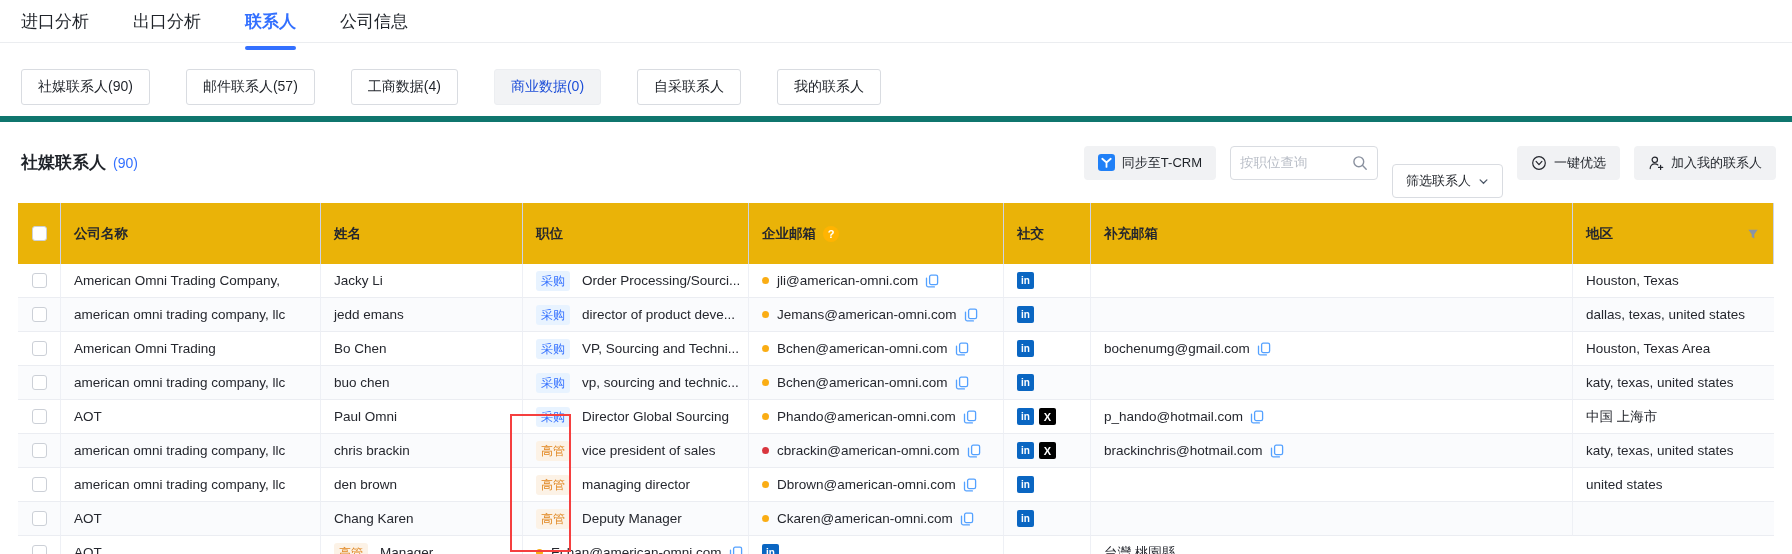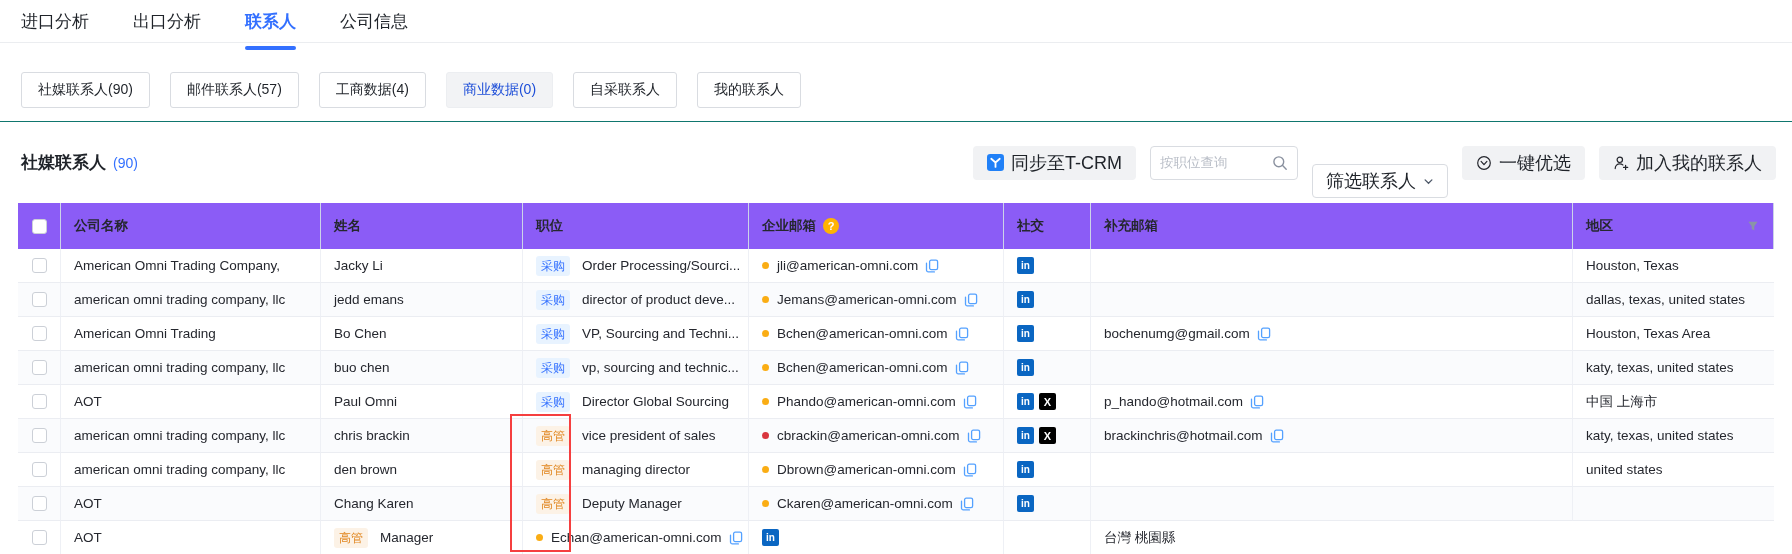--- a/index.html
+++ b/index.html
@@ -11,47 +11,47 @@
   .tabbar { position:absolute; top:0; left:0; right:0; height:43px;
     border-bottom:1px solid #ebedf0; display:flex; align-items:center; padding-left:21px; }
   .tab { position:relative; height:58px; display:flex; align-items:center;
     margin-right:44px; font-size:17px; color:#1f2329; cursor:pointer; }
   .tab.active { color:#3370ff; font-weight:bold; }
   .tab.active::after { content:""; position:absolute; left:0; right:0; bottom:0;
     height:4px; background:#3370ff; border-radius:2px; }
 
   
   .chips { position:absolute; top:58px; left:0; right:0; height:64px;
-    display:flex; align-items:center; gap:20px; padding-left:21px;
-    border-bottom:1px solid #0f766e; }
+    display:flex; align-items:center; gap:36px; padding-left:21px;
+    border-bottom:6px solid #0f766e; }
   .chip { height:36px; padding:0 16px; display:flex; align-items:center;
     border:1px solid #d9dce1; border-radius:3px; background:#fff; font-size:14px;
     color:#1f2329; cursor:pointer; white-space:nowrap; }
   .chip.disabled { background:#f2f3f5; border-color:#eceef1; color:#1d4ed8; }
 
   
   .section-head { position:absolute; top:122px; left:0; right:0; height:81px;
     display:flex; align-items:center; padding:0 16px 0 21px; }
   .sec-title { font-size:17px; font-weight:bold;text-align:center; }
   .sec-count { font-size:14px; color:#3370ff; margin-left:7px; }
   .head-tools { margin-left:auto; display:flex; align-items:center; gap:14px; }
   .tool-btn { height:34px; display:flex; align-items:center; gap:7px; padding:0 13px;
-    border-radius:4px; font-size:18px; color:#1f2329; background:#f1f2f4;
+    border-radius:4px; font-size:13px; color:#1f2329; background:#f1f2f4;
     border:1px solid transparent; cursor:pointer; white-space:nowrap; }
   .tool-btn.outline { background:#fff; border-color:#d9dce1;margin-top:37px; }
   .search-box { height:34px; width:148px; border:1px solid #d9dce1; border-radius:4px;
     display:flex; align-items:center; padding:0 9px; background:#fff; }
   .search-box input { border:none; outline:none; flex:1; min-width:0; font-size:13.5px;
     color:#1f2329; font-family:inherit; background:transparent; }
   .search-box input::placeholder { color:#b9bec7; }
 
   
   .table { position:absolute; top:203px; left:18px; width:1756px; }
   .tr { display:grid; grid-template-columns:43px 260px 202px 226px 255px 87px 482px 201px; }
-  .thead { background:#8b5cf6; height:46px; }
+  .thead { background:#eab308; height:61px; }
   .thead .td { border-bottom:none; border-right:1px solid #ccd3e8; font-weight:bold; }
   .thead .td:last-child, .thead .td.cb { border-right:1px solid #ccd3e8; }
   .tbody .tr { height:34px; background:#fff; }
   .tbody .tr.alt { background:#fafbfd; }
   .td { display:flex; align-items:center; padding:0 8px 0 13px; font-size:13.5px;
     color:#25272e; overflow:hidden; white-space:nowrap;
     border-bottom:1px solid #ebedf2; border-right:1px solid #eef0f5; }
   .td:last-child { border-right:none; }
   .td.cb { justify-content:center; padding:0; }
   .checkbox { width:15px; height:15px; border:1px solid #ccd0d7; border-radius:3px;

